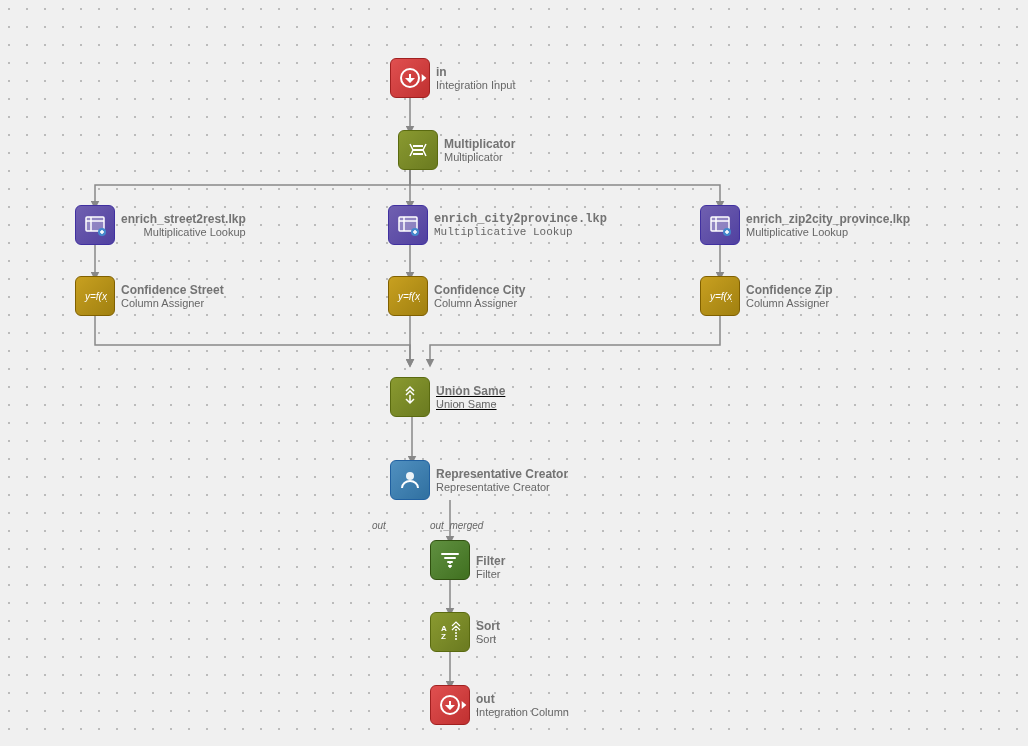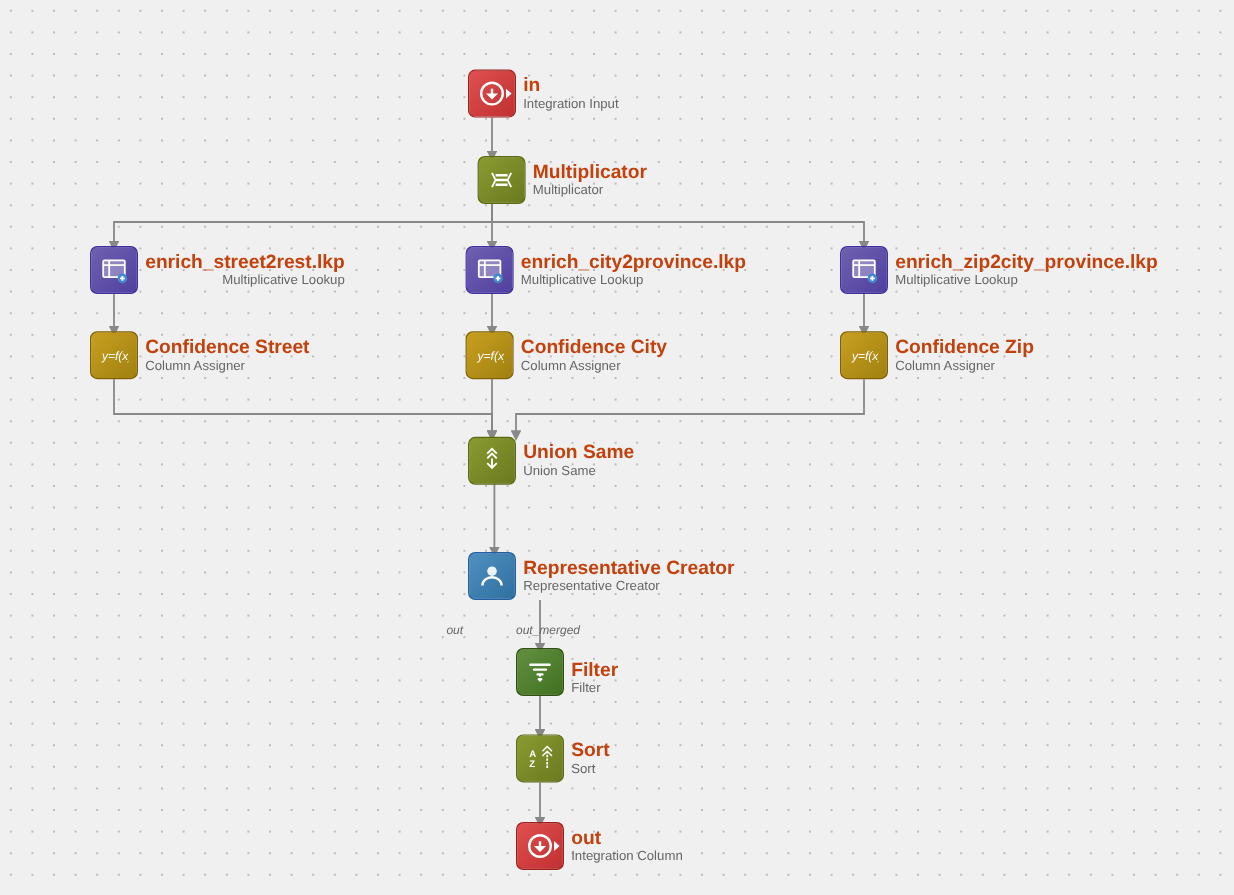--- a/index.html
+++ b/index.html
@@ -37,23 +37,23 @@
       height: 24px;
       fill: white;
     }
 
     .node-label {
       display: flex;
       flex-direction: column;
     }
 
     .node-title {
-      font-size: 16px;
+      font-size: 12px;
       font-weight: bold;
-      color: #c2410c;
+      color: #737373;
     }
 
     .node-subtitle {
       font-size: 11px;
       color: #666;
     }
 
     
     .icon-red { background: linear-gradient(135deg, #e05050, #c03030); border: 1px solid #a02020; }
     .icon-olive { background: linear-gradient(135deg, #8a9a30, #6a7a20); border: 1px solid #5a6a10; }
@@ -156,21 +156,21 @@
         <circle cx="19" cy="19" r="4" fill="#4488cc"></circle>
         <path d="M17 19h4M19 17v4" stroke="white" stroke-width="1.5"></path>
       </svg>
   </div>
   <div class="node-label">
     <span class="node-title">enrich_street2rest.lkp</span>
     <span class="node-subtitle">Multiplicative Lookup</span>
   </div>
 </div>
 
-<div class="node" style="left:388px; top:205px;">
+<div class="node" style="left:388px; top:205px;font-family:Liberation Mono, monospace;">
   <div class="node-icon icon-purple">
     <svg viewBox="0 0 24 24">
         <rect x="3" y="4" width="18" height="14" rx="1" fill="white" fill-opacity="0.3" stroke="white" stroke-width="1.5"></rect>
         <line x1="3" y1="8" x2="21" y2="8" stroke="white" stroke-width="1.5"></line>
         <line x1="8" y1="4" x2="8" y2="18" stroke="white" stroke-width="1.5"></line>
         <circle cx="19" cy="19" r="4" fill="#4488cc"></circle>
         <path d="M17 19h4M19 17v4" stroke="white" stroke-width="1.5"></path>
       </svg>
   </div>
   <div class="node-label">
@@ -224,21 +224,21 @@
     <svg viewBox="0 0 24 24">
         <text x="2" y="16" font-size="10" font-style="italic" fill="white">y=f(x)</text>
       </svg>
   </div>
   <div class="node-label">
     <span class="node-title">Confidence Zip</span>
     <span class="node-subtitle">Column Assigner</span>
   </div>
 </div>
 
-<div class="node" style="left:390px; top:364px;">
+<div class="node" style="left:390px; top:377px;text-decoration:underline;">
   <div class="node-icon icon-olive">
     <svg viewBox="0 0 24 24">
         <path d="M8 6l4-4 4 4M8 10l4-4 4 4" fill="none" stroke="white" stroke-width="1.5"></path>
         <path d="M12 18v-8M8 14l4 4 4-4" fill="none" stroke="white" stroke-width="1.5"></path>
       </svg>
   </div>
   <div class="node-label">
     <span class="node-title">Union Same</span>
     <span class="node-subtitle">Union Same</span>
   </div>

